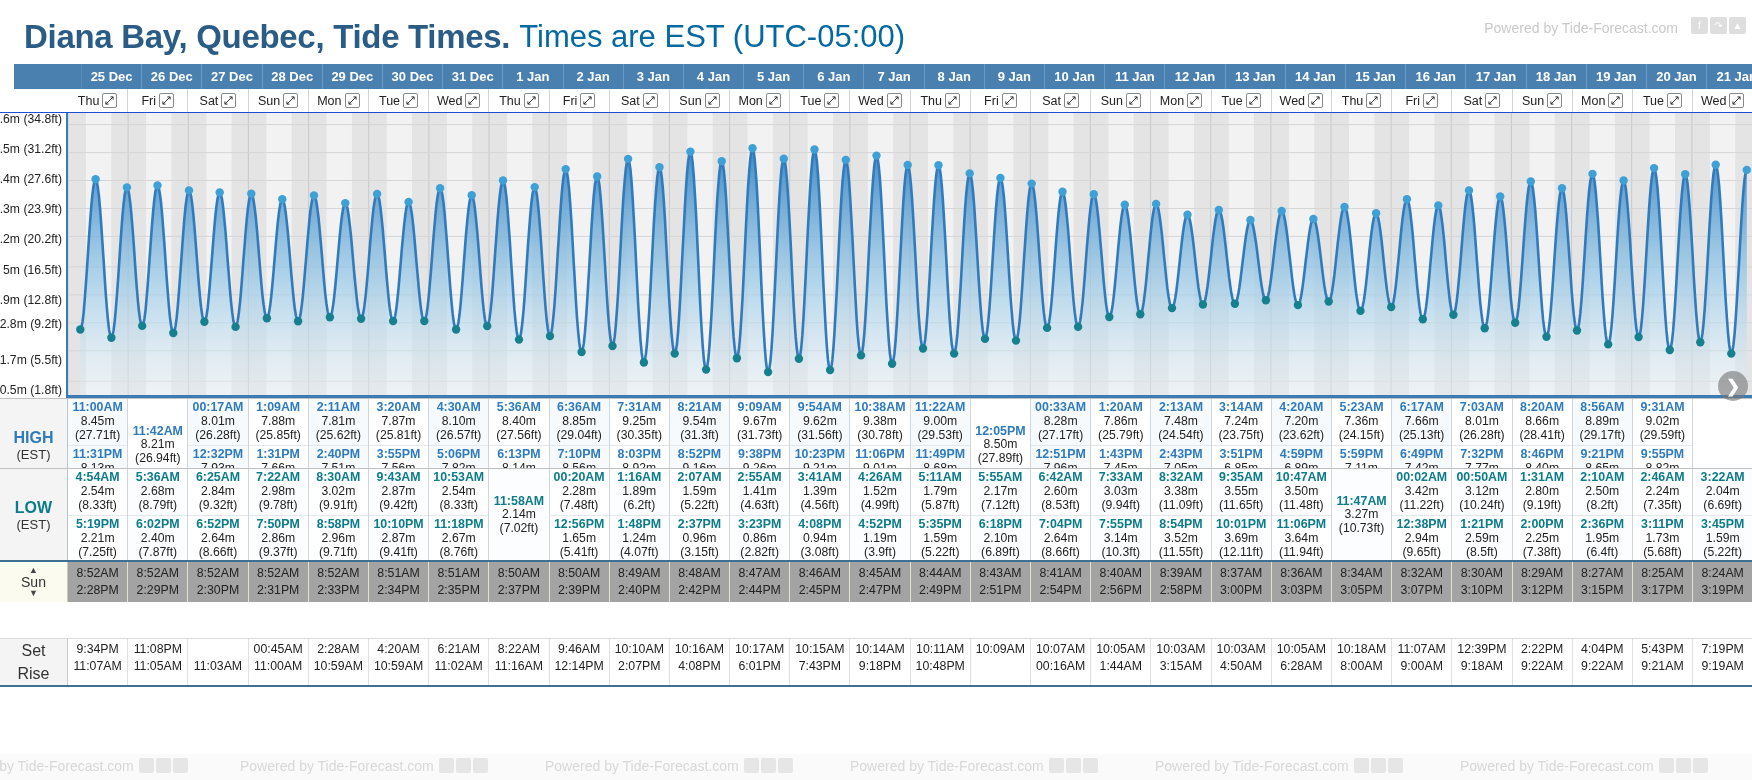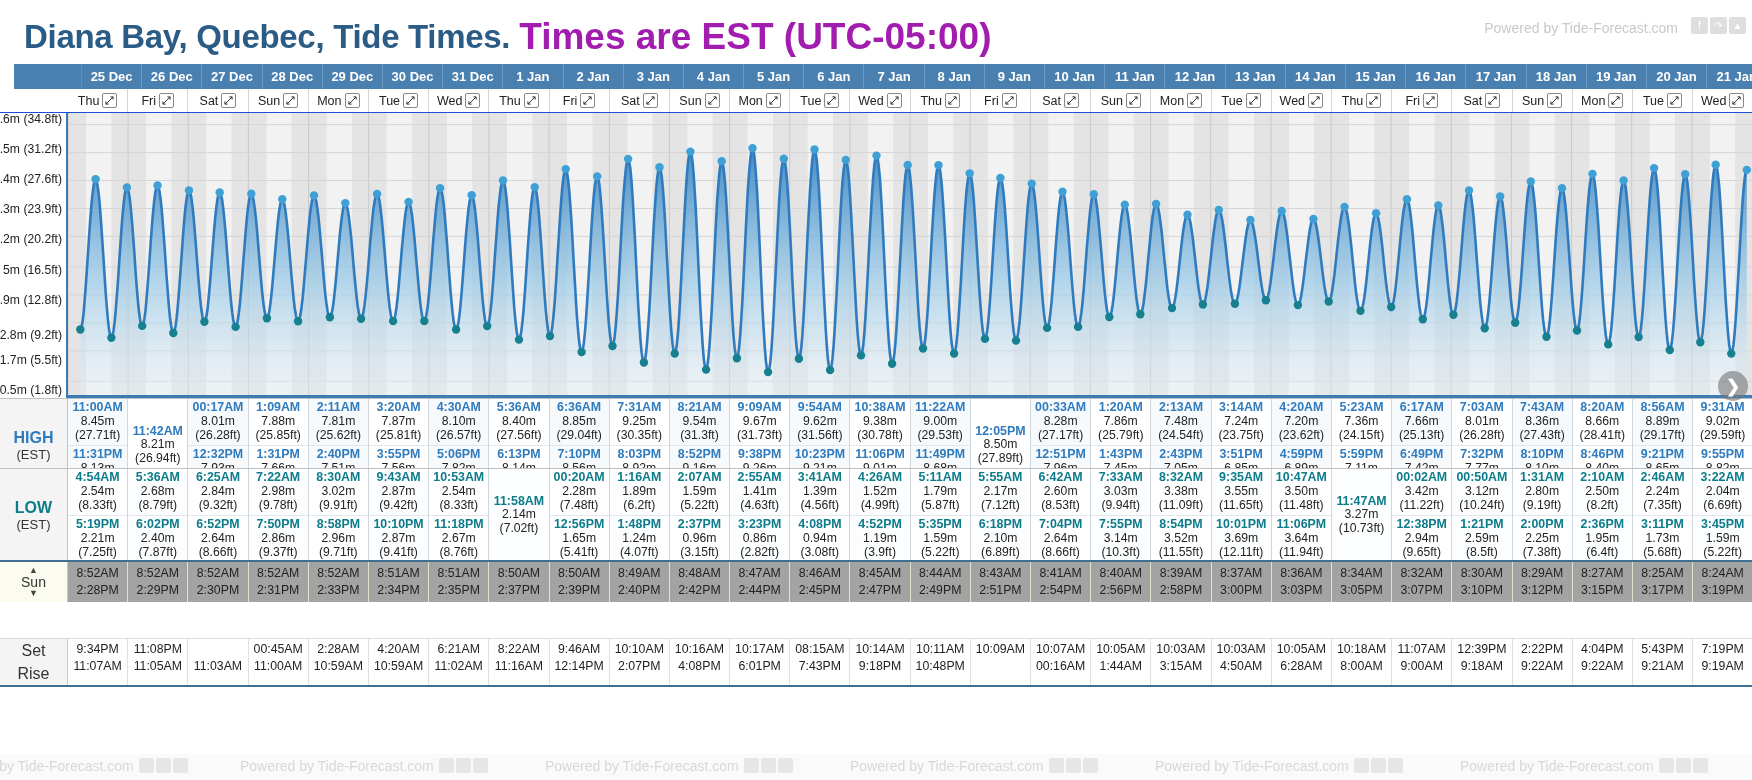--- a/index.html
+++ b/index.html
@@ -16,21 +16,21 @@
   .titlebar {
     height: 64px; padding: 10px 0 0 24px;
     display: flex; align-items: center;
     background: #fff;
   }
   .title-main {
     font-size: 33px; font-weight: bold; color: #2b5c85; letter-spacing: -0.3px;
     white-space: nowrap;
   }
   .title-sub {
-    font-size: 37px; font-weight: bold; color: #a21caf; margin-left: 9px;
+    font-size: 31px; font-weight: normal; color: #0369a1; margin-left: 9px;
     white-space: nowrap;
   }
   .powered-top {
     position: absolute; right: 74px; top: 20px;
     font-size: 14px; color: #c9c9c9; white-space: nowrap;
   }
   .pw-badges { position: absolute; right: 6px; top: 17px; display: flex; gap: 2px; }
   .pw-badge {
     width: 17px; height: 17px; background: #dedede; border-radius: 2px;
     display: flex; align-items: center; justify-content: center;
@@ -473,21 +473,21 @@
 
   <div class="chartwrap">
     <div class="yaxis" id="yaxis">
         <div class="ylabel" style="top: 6px;">10.6m (34.8ft)</div>
         <div class="ylabel" style="top: 36.1111px;">9.5m (31.2ft)</div>
         <div class="ylabel" style="top: 66.2222px;">8.4m (27.6ft)</div>
         <div class="ylabel" style="top: 96.3333px;">7.3m (23.9ft)</div>
         <div class="ylabel" style="top: 126.444px;">6.2m (20.2ft)</div>
         <div class="ylabel" style="top: 156.556px; text-align: center;">5m (16.5ft)</div>
         <div class="ylabel" style="top: 186.667px;">3.9m (12.8ft)</div>
-        <div class="ylabel" style="top: 222px;">2.8m (9.2ft)</div>
+        <div class="ylabel" style="top: 211px;">2.8m (9.2ft)</div>
         <div class="ylabel" style="top: 246.889px;">1.7m (5.5ft)</div>
         <div class="ylabel" style="top: 277px;">0.5m (1.8ft)</div>
       </div>
     <div class="plot" id="plot">
         <svg width="1684" height="285">
     <defs>
       <linearGradient id="tg" x1="0" y1="0" x2="0" y2="1">
         <stop offset="0%" stop-color="#3a86c4" stop-opacity="0.95"></stop>
         <stop offset="55%" stop-color="#9ccbe8" stop-opacity="0.70"></stop>
         <stop offset="100%" stop-color="#e9f3fa" stop-opacity="0.35"></stop>
@@ -978,32 +978,20 @@
             <div class="t">7:03AM</div>
             <div class="m">8.01m</div>
             <div class="f">(26.28ft)</div>
           </div>
           <div class="ent">
             <div class="t">7:32PM</div>
             <div class="m">7.77m</div>
             <div class="f">(25.49ft)</div>
           </div>
         </div>
-        <div class="tcol">
-          <div class="ent">
-            <div class="t">7:43AM</div>
-            <div class="m">8.36m</div>
-            <div class="f">(27.43ft)</div>
-          </div>
-          <div class="ent">
-            <div class="t">8:10PM</div>
-            <div class="m">8.10m</div>
-            <div class="f">(26.58ft)</div>
-          </div>
-        </div>
         <div class="tcol alt">
           <div class="ent">
             <div class="t">8:20AM</div>
             <div class="m">8.66m</div>
             <div class="f">(28.41ft)</div>
           </div>
           <div class="ent">
             <div class="t">8:46PM</div>
             <div class="m">8.40m</div>
             <div class="f">(27.56ft)</div>
@@ -1801,21 +1789,21 @@
         </div>
         <div class="srcol">
           <div class="v">10:16AM</div>
           <div class="v">4:08PM</div>
         </div>
         <div class="srcol">
           <div class="v">10:17AM</div>
           <div class="v">6:01PM</div>
         </div>
         <div class="srcol">
-          <div class="v">08:15AM</div>
+          <div class="v">10:15AM</div>
           <div class="v">7:43PM</div>
         </div>
         <div class="srcol">
           <div class="v">10:14AM</div>
           <div class="v">9:18PM</div>
         </div>
         <div class="srcol">
           <div class="v">10:11AM</div>
           <div class="v">10:48PM</div>
         </div>

